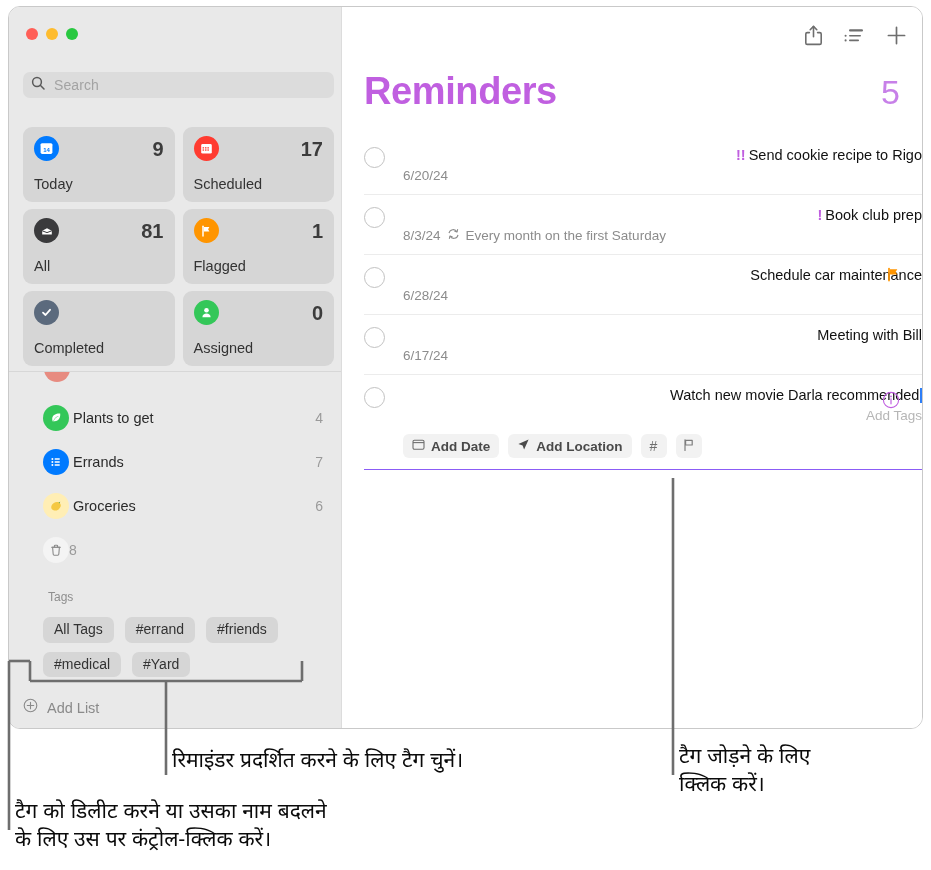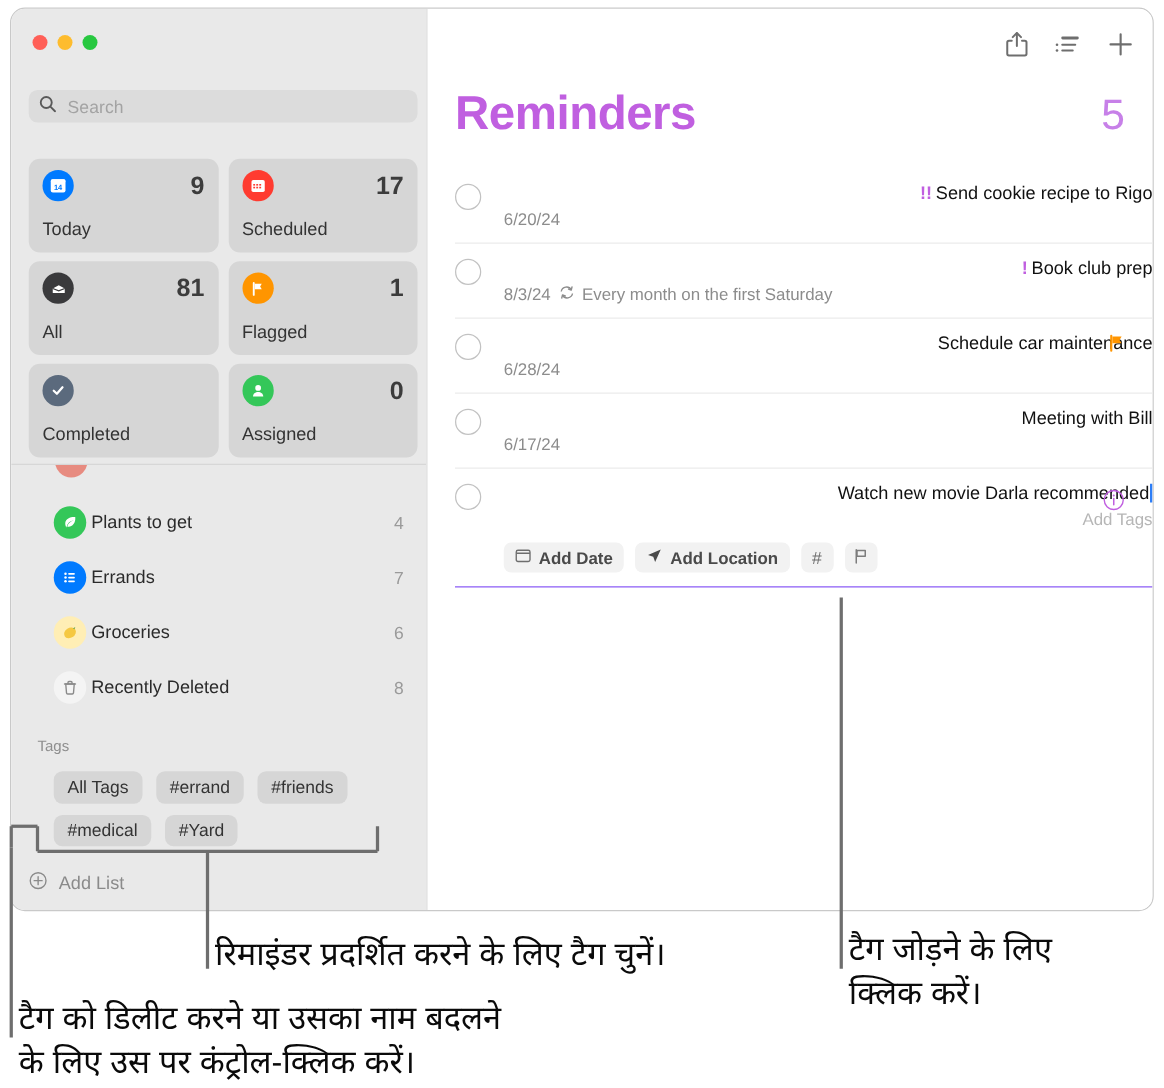--- a/index.html
+++ b/index.html
@@ -168,21 +168,21 @@
     flex: 1;
   }
   .list-count {
     font-size: 14px;
     color: #9a9a9a;
   }
 
   
   .tags-header {
     position: absolute;
-    left: 21px;
+    left: 39px;
     top: 583px;
     font-size: 12px;
     color: #8e8e8e;
   }
   .tag-pills {
     position: absolute;
     left: 34px;
     top: 610px;
     width: 290px;
     display: flex;
@@ -332,21 +332,21 @@
   
   #callouts {
     position: absolute;
     left: 0; top: 0;
     width: 931px; height: 870px;
     pointer-events: none;
   }
   .callout-text {
     position: absolute;
     font-family: "Liberation Sans", "DejaVu Sans", sans-serif;
-    font-size: 26px;
+    font-size: 21px;
     color: #0a0a0a;
     line-height: 1.35;
     white-space: pre-line;
   }
 </style>
 </head>
 <body>
 
 <div id="app-window">
 
@@ -499,21 +499,20 @@
       </div>
 
       <div class="list-row" style="top:156px">
         <div class="list-icon" style="background:#f4f4f4">
           <svg width="16" height="16" viewBox="0 0 16 16">
             <path d="M4.6 5.2 h6.8 l-.6 7.1 a1 1 0 0 1-1 .9 h-3.6 a1 1 0 0 1-1-.9 z" fill="none" stroke="#8a8a8a" stroke-width="1.1"></path>
             <path d="M3.6 5.2 h8.8" stroke="#8a8a8a" stroke-width="1.1" stroke-linecap="round"></path>
             <path d="M6.4 5.2 v-1.2 a.8 .8 0 0 1 .8-.8 h1.6 a.8 .8 0 0 1 .8 .8 v1.2" fill="none" stroke="#8a8a8a" stroke-width="1.1"></path>
           </svg>
         </div>
-        <div class="list-name">Recently Deleted</div>
         <div class="list-count">8</div>
       </div>
     </div>
 
     <div class="tags-header">Tags</div>
 
     <div class="tag-pills">
       <div class="tag-pill">All Tags</div>
       <div class="tag-pill">#errand</div>
       <div class="tag-pill">#friends</div>

